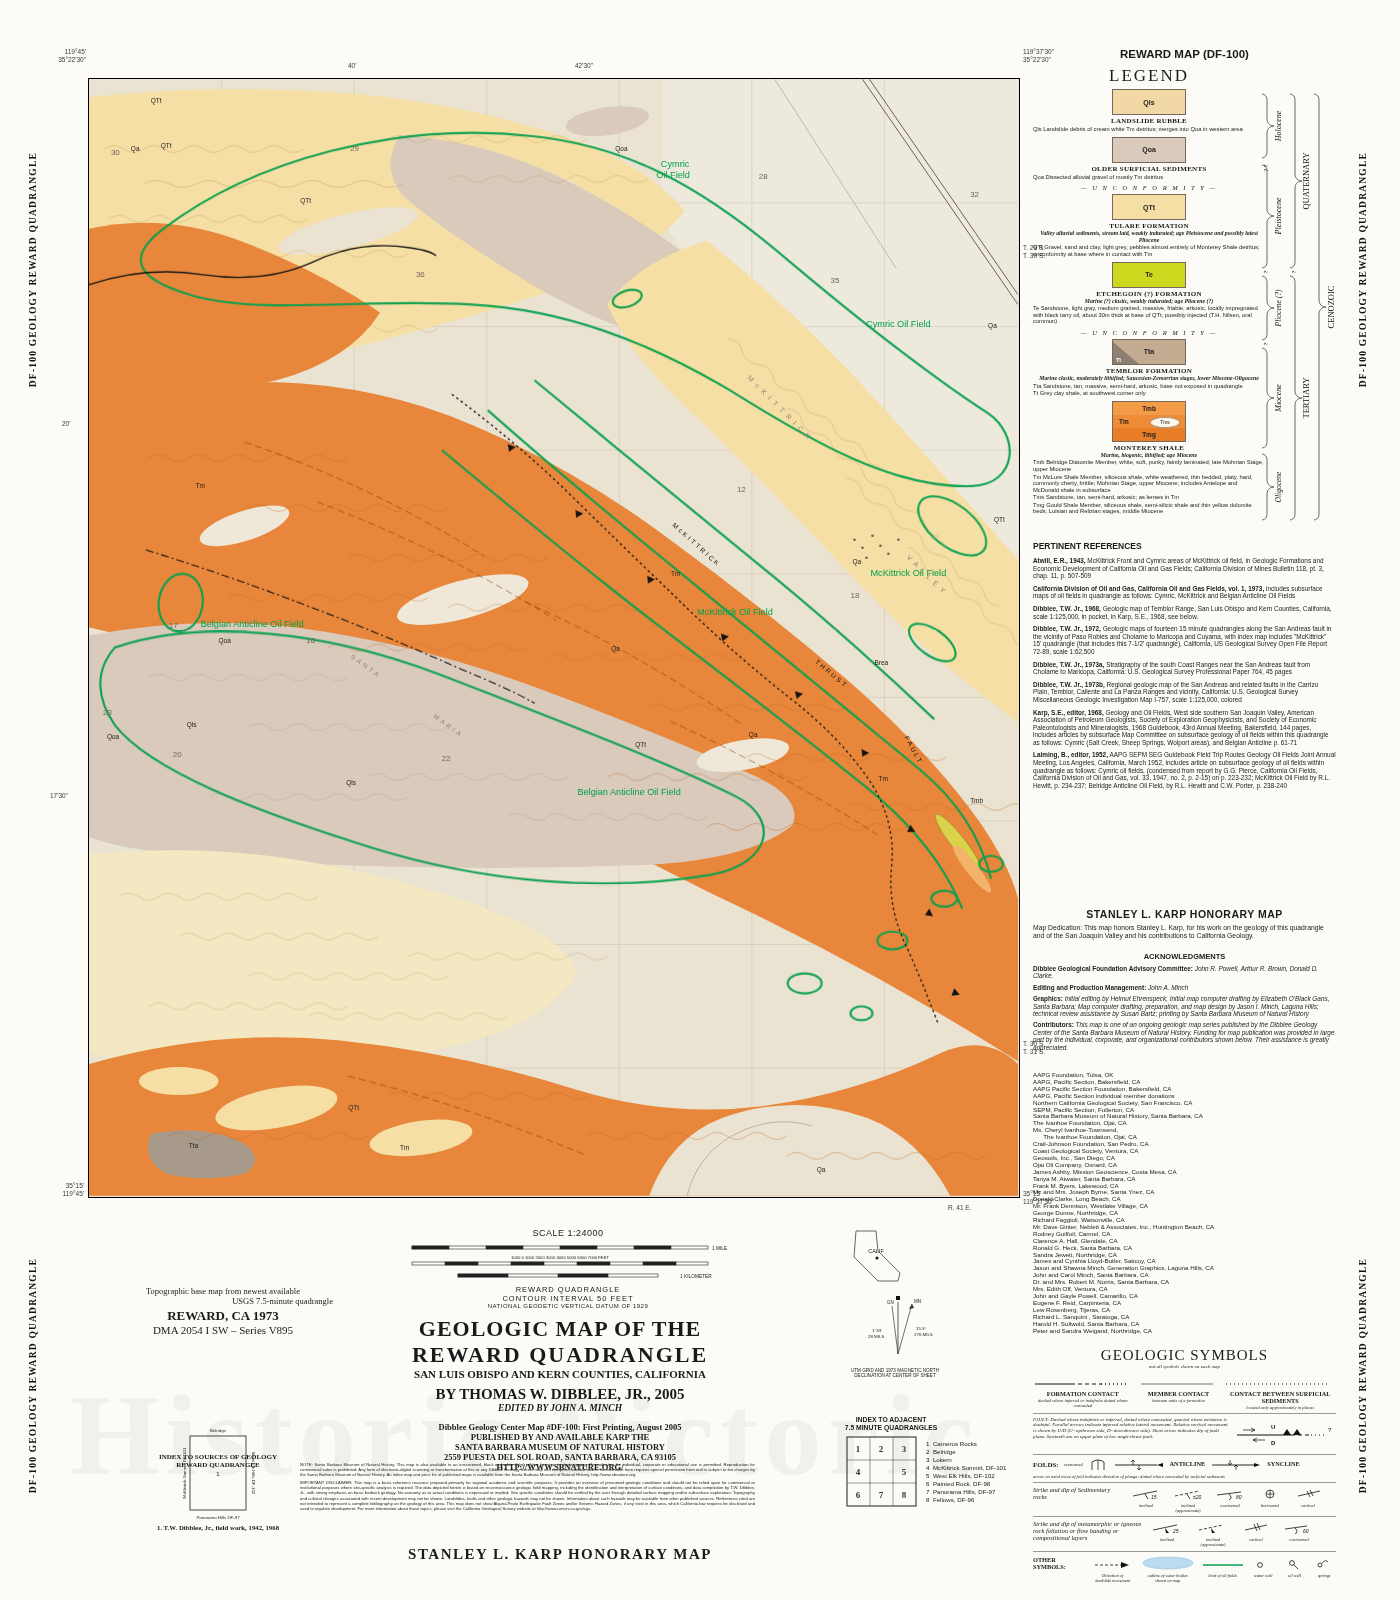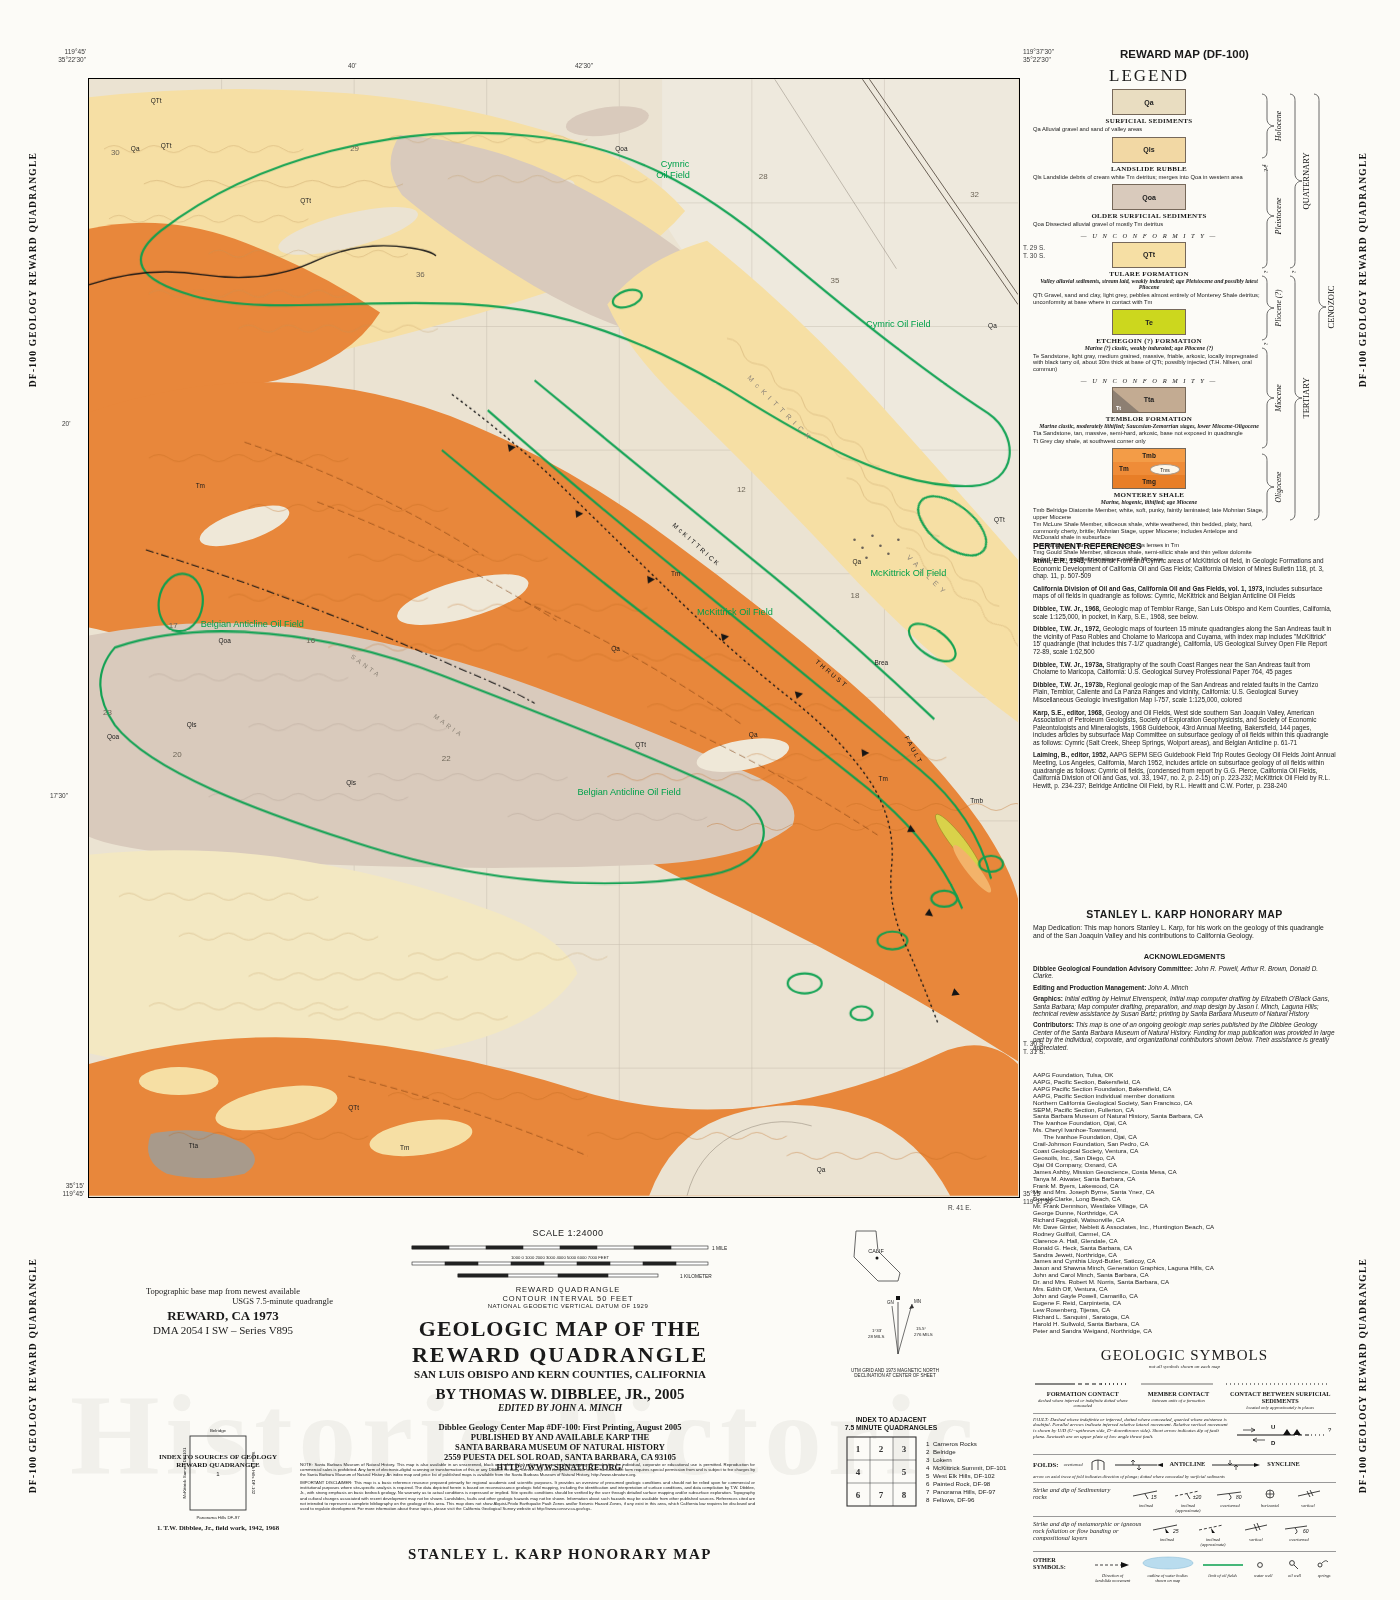--- a/index.html
+++ b/index.html
@@ -278,27 +278,20 @@
 </svg>
 </div>
 
 <div id="right-col">
 
   <div class="rc ctr" style="top:4px;font:bold 11.5px 'Liberation Sans',sans-serif;">REWARD MAP (DF-100)</div>
 
   <div class="rc" style="top:22px;">
     <div class="ctr serif" style="width:232px;font-size:17px;letter-spacing:2px;">LEGEND</div>
 
-    <div class="lg-entry">
-      <div class="lg-swatch" style="background:#e9ddc1;">
-          <span>Qa</span>
-        </div>
-      <div class="lg-head">SURFICIAL SEDIMENTS</div>
-      <div class="lg-desc">Qa  Alluvial gravel and sand of valley areas</div>
-    </div>
 
     <div class="lg-entry">
       <div class="lg-swatch" style="background:#f2d8a4;">
           <span>Qls</span>
         </div>
       <div class="lg-head">LANDSLIDE RUBBLE</div>
       <div class="lg-desc">Qls  Landslide debris of cream white Tm detritus; merges into Qoa in western area</div>
     </div>
 
     <div class="lg-entry">

